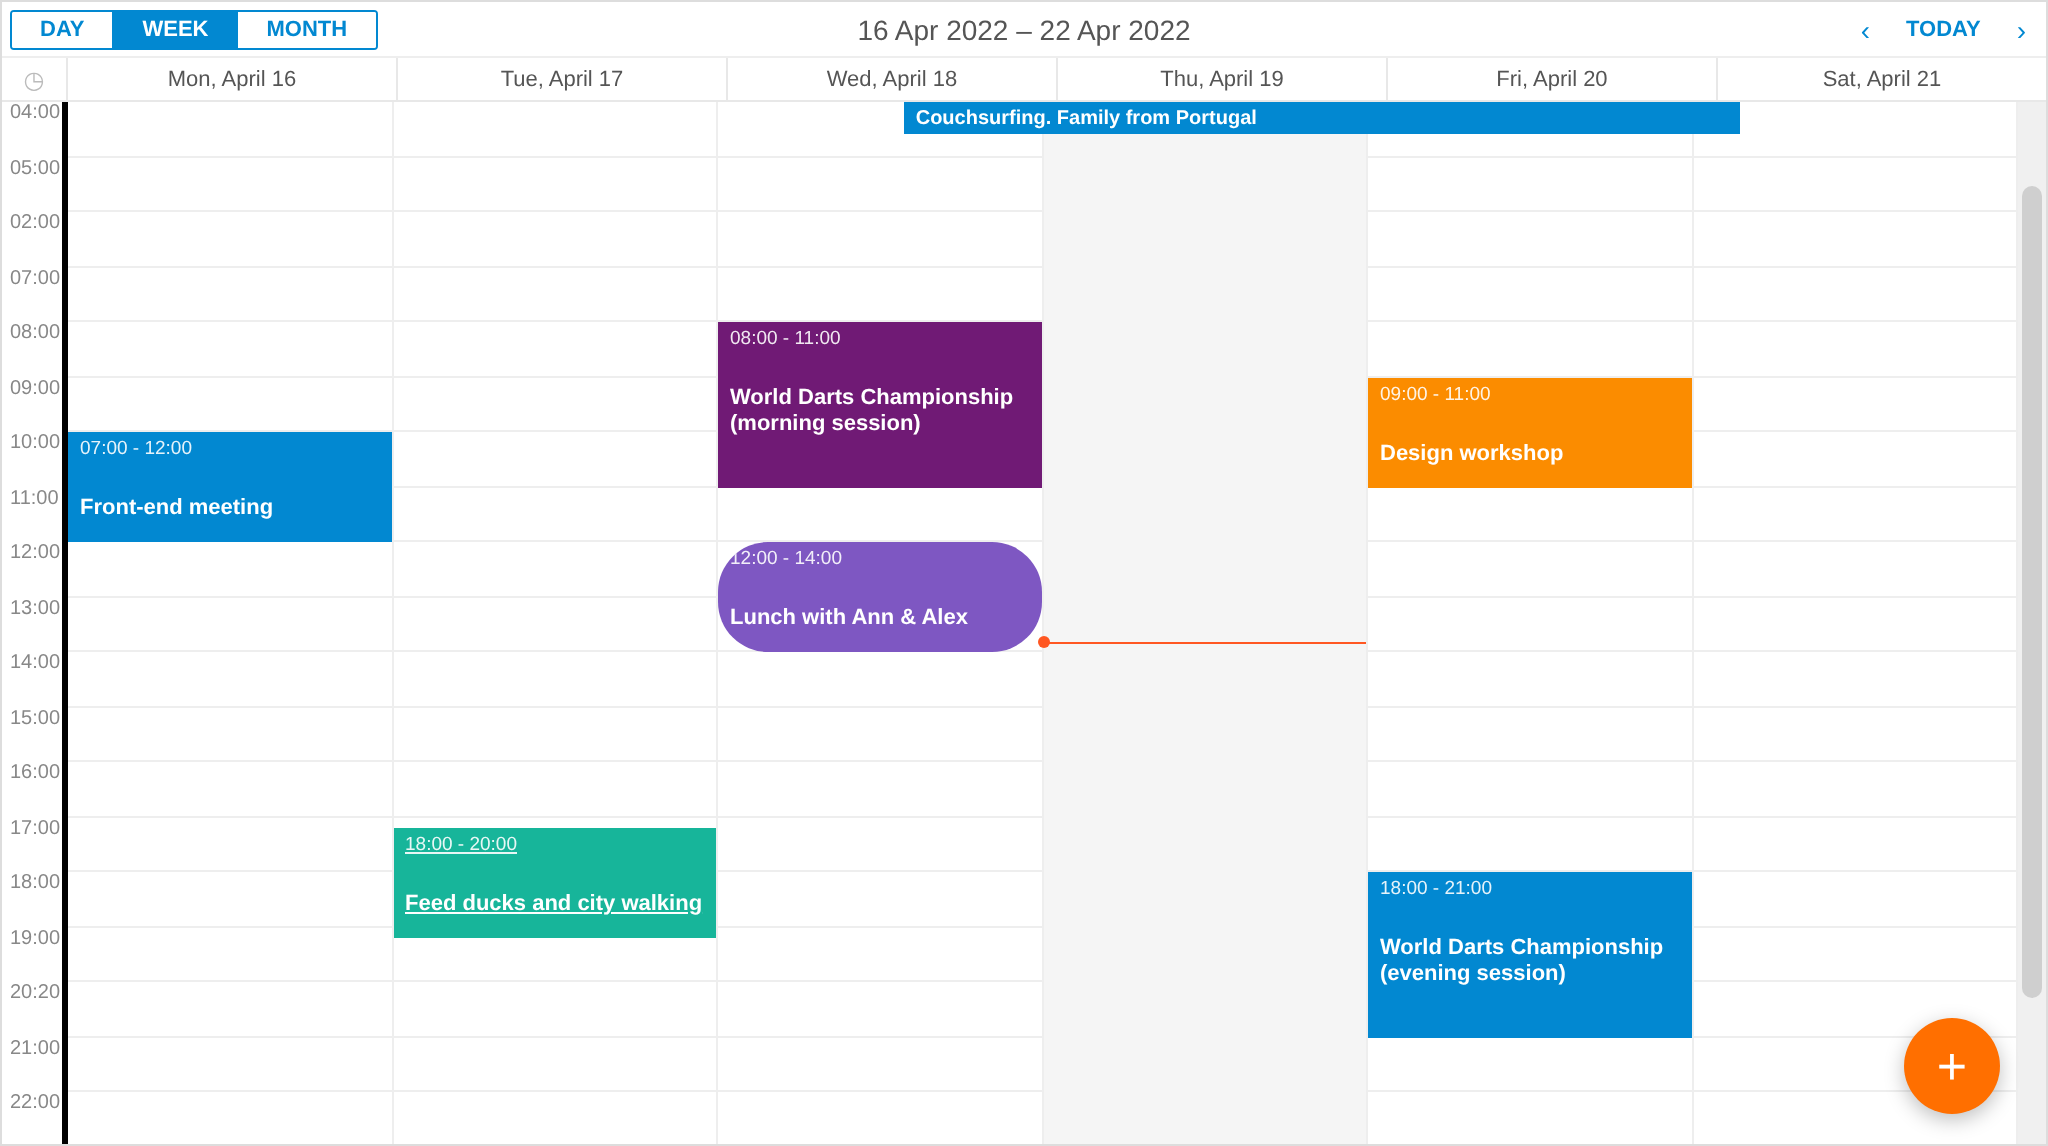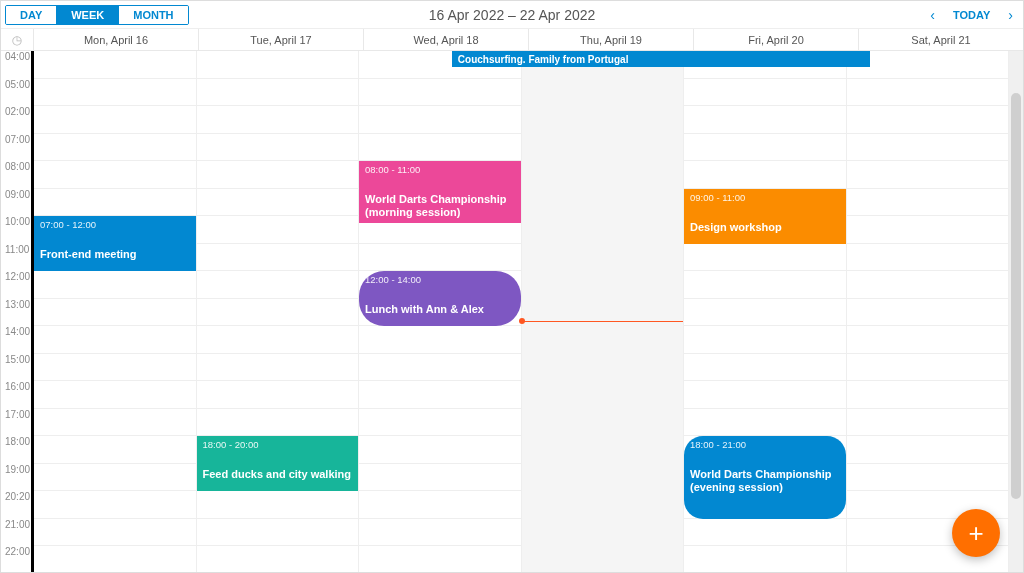--- a/index.html
+++ b/index.html
@@ -119,44 +119,44 @@
           <div class="row"></div>
         </div>
       <div class="cols" id="cols">
           <div class="col">
             <div class="event" style="background: rgb(2, 136, 209); top: 165px; height: 55px;">
               <div class="t">07:00 - 12:00</div>
               <div class="n">Front-end meeting</div>
             </div>
           </div>
           <div class="col">
-            <div class="event" style="background: rgb(23, 181, 154); top: 385px; height: 55px;">
+            <div class="event" style="background: rgb(23, 181, 154); top: 363px; height: 55px; text-decoration: underline;">
               <div class="t">18:00 - 20:00</div>
               <div class="n">Feed ducks and city walking</div>
             </div>
           </div>
           <div class="col">
-            <div class="event" style="background: #ec4899; top: 110px; height: 62px;">
+            <div class="event" style="background: #701a75; top: 110px; height: 83px;">
               <div class="t">08:00 - 11:00</div>
               <div class="n">World Darts Championship (morning session)</div>
             </div>
             <div class="event" style="background: rgb(126, 87, 194); top: 220px; height: 55px; border-radius: 25px;">
               <div class="t">12:00 - 14:00</div>
               <div class="n">Lunch with Ann &amp; Alex</div>
             </div>
           </div>
           <div class="col today-col">
             <div class="now-line" style="top: 269.5px;"></div>
           </div>
           <div class="col">
             <div class="event" style="background: rgb(251, 140, 0); top: 137.5px; height: 55px;">
               <div class="t">09:00 - 11:00</div>
               <div class="n">Design workshop</div>
             </div>
-            <div class="event" style="background: rgb(2, 136, 209); top: 385px; height: 82.5px; border-radius: 19px;">
+            <div class="event" style="background: rgb(2, 136, 209); top: 385px; height: 82.5px;">
               <div class="t">18:00 - 21:00</div>
               <div class="n">World Darts Championship (evening session)</div>
             </div>
           </div>
           <div class="col"></div>
           <div class="allday-bar" style="background: rgb(2, 136, 209); left: 42.8571%; width: 42.8571%;">Couchsurfing. Family from Portugal</div>
         </div>
     </div>
     <div class="scrollbar">
       <div class="thumb" id="thumb" style="top: 8%; height: 78%;"></div>

